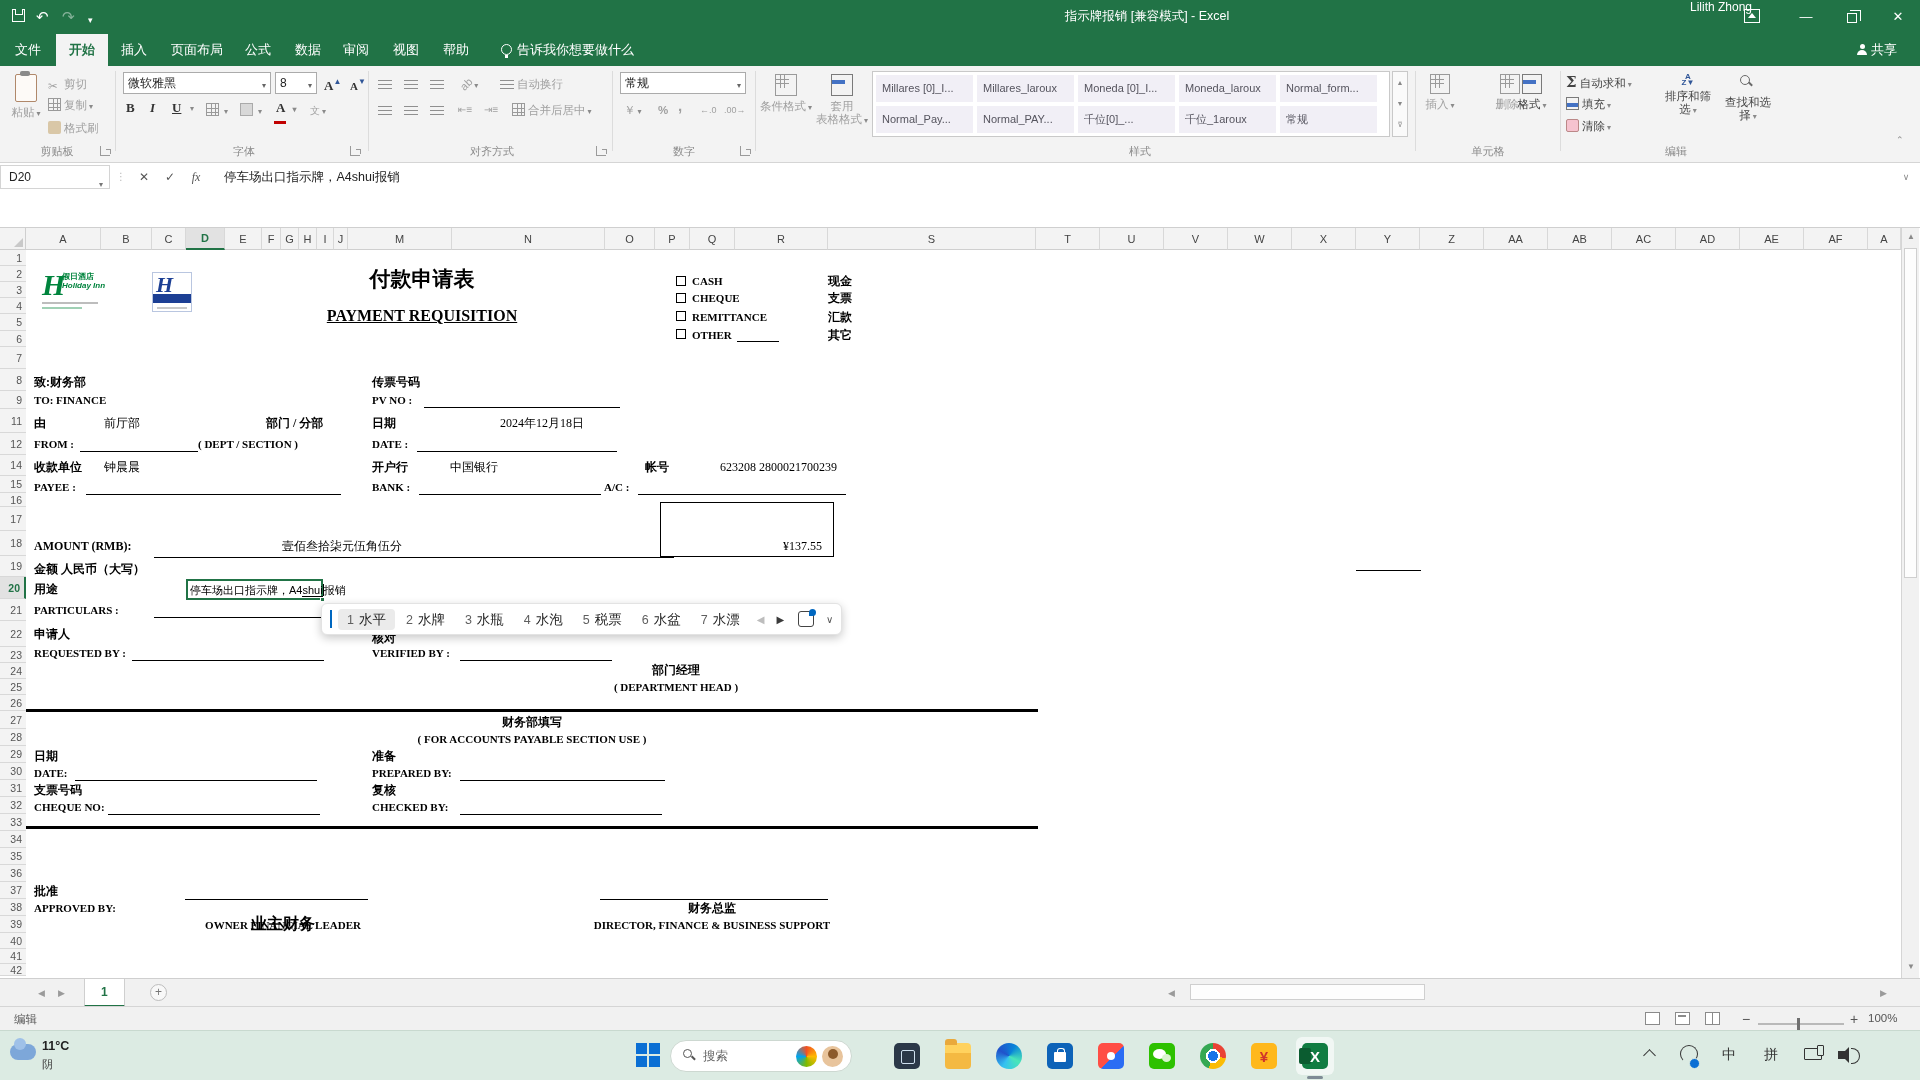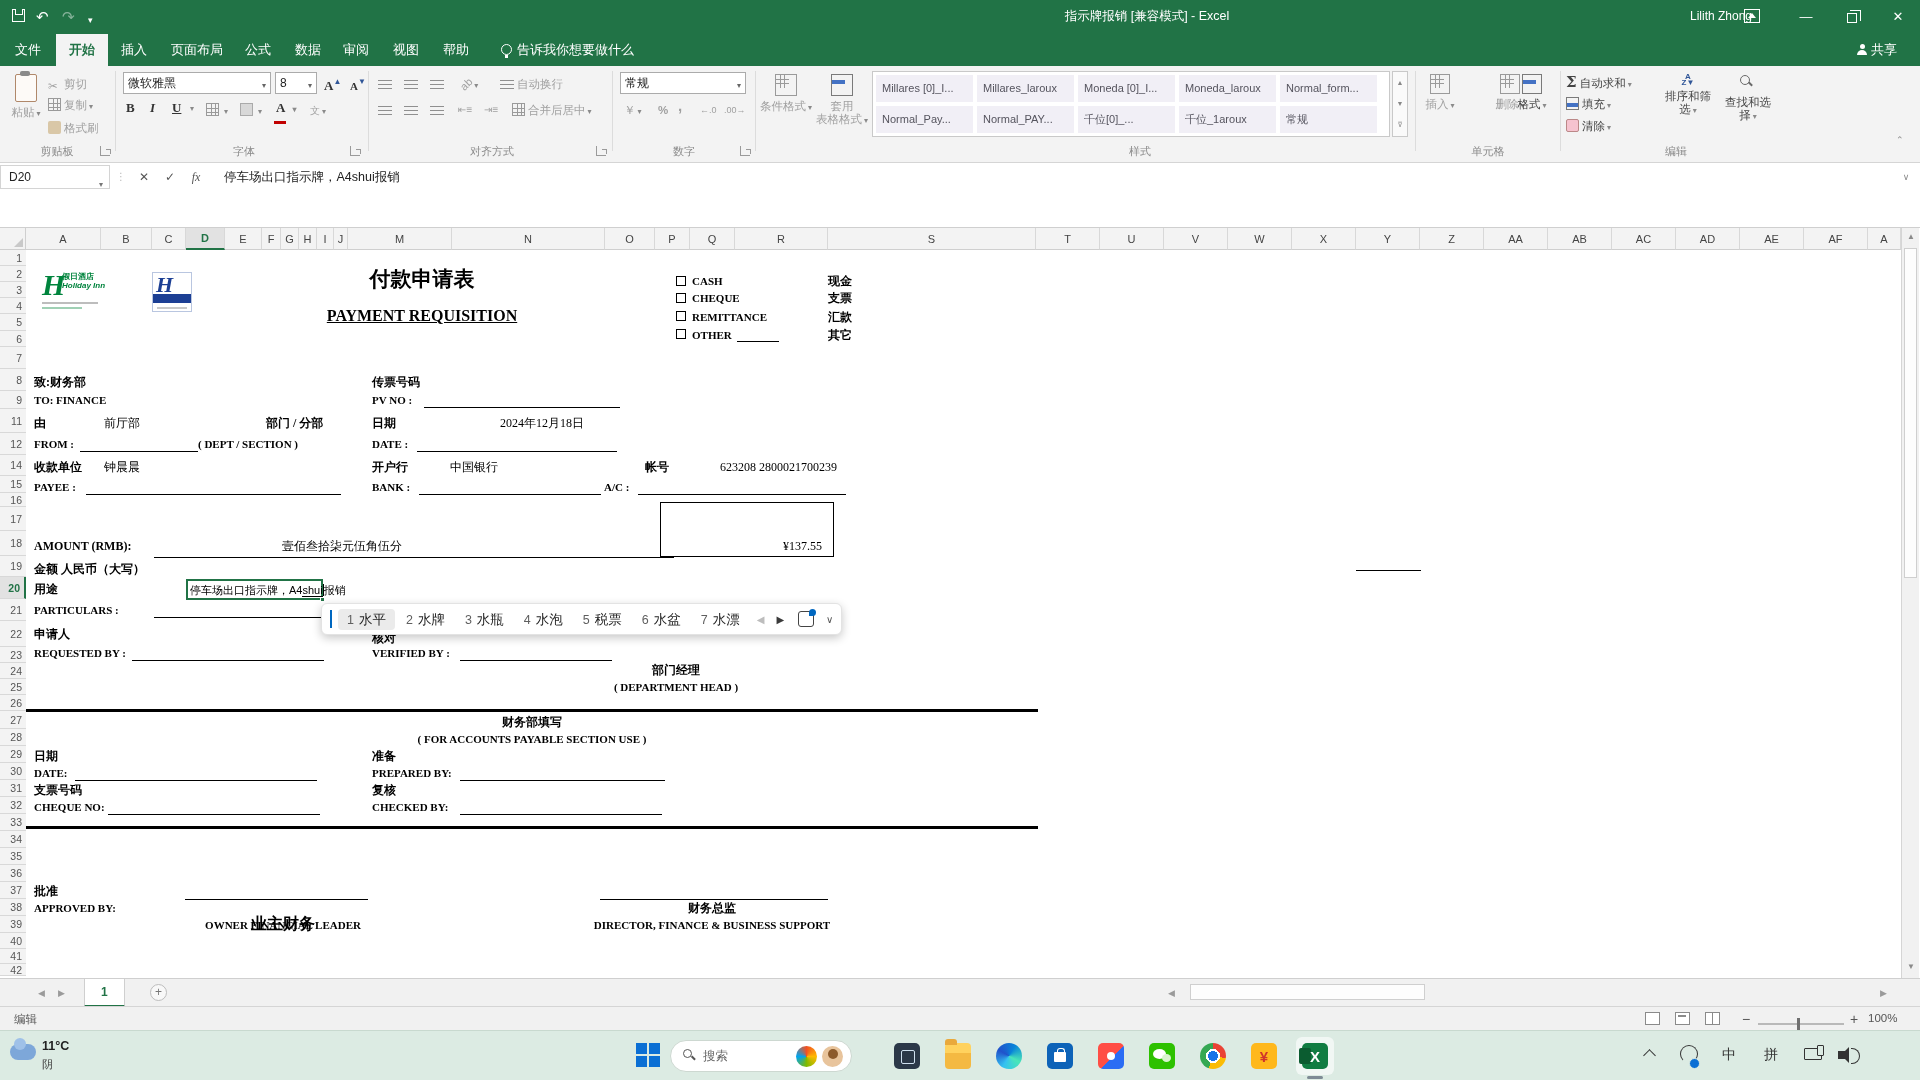--- a/index.html
+++ b/index.html
@@ -9,21 +9,21 @@
   .abs{position:absolute;}
   .nw{white-space:nowrap;}
 
   
   .titlebar{position:absolute;left:0;top:0;width:1920px;height:34px;background:#217346;color:#fff;}
   .qa{position:absolute;top:7px;font-size:15px;color:#fff;line-height:20px;}
   .qa.dim{opacity:.45;}
   .saveic{position:absolute;left:12px;top:9px;width:13px;height:13px;border:1.4px solid #fff;}
   .saveic::after{content:"";position:absolute;left:2px;top:-1px;width:6px;height:5px;background:#217346;border:1.4px solid #fff;border-top:none;}
   .tb-title{position:absolute;left:1147px;top:8px;transform:translateX(-50%);font-size:12.5px;color:#fff;}
-  .tb-user{position:absolute;left:1690px;top:9px;font-size:12px;color:#fff;}
+  .tb-user{position:absolute;left:1690px;top:0;font-size:12px;color:#fff;}
   .winbtn{position:absolute;top:0;width:44px;height:34px;text-align:center;line-height:34px;color:#fff;font-size:13px;}
   .ribdisp{position:absolute;left:1744px;top:9px;width:16px;height:14px;border:1.2px solid #fff;}
   .ribdisp::after{content:"";position:absolute;left:3px;top:3px;border-left:4px solid transparent;border-right:4px solid transparent;border-bottom:5px solid #fff;}
   .restoreic{position:relative;display:inline-block;width:10px;height:10px;border:1.2px solid #fff;top:2px;}
   .restoreic::before{content:"";position:absolute;left:2px;top:-4px;width:10px;height:10px;border:1.2px solid #fff;border-left:none;border-bottom:none;}
 
   
   .tabrow{position:absolute;left:0;top:34px;width:1920px;height:32px;background:#217346;}
   .rtab{position:absolute;top:0;height:32px;line-height:32px;padding:0 13px;font-size:13px;color:#fff;}
   .rtab.active{background:#f3f3f3;color:#217346;font-weight:bold;}

